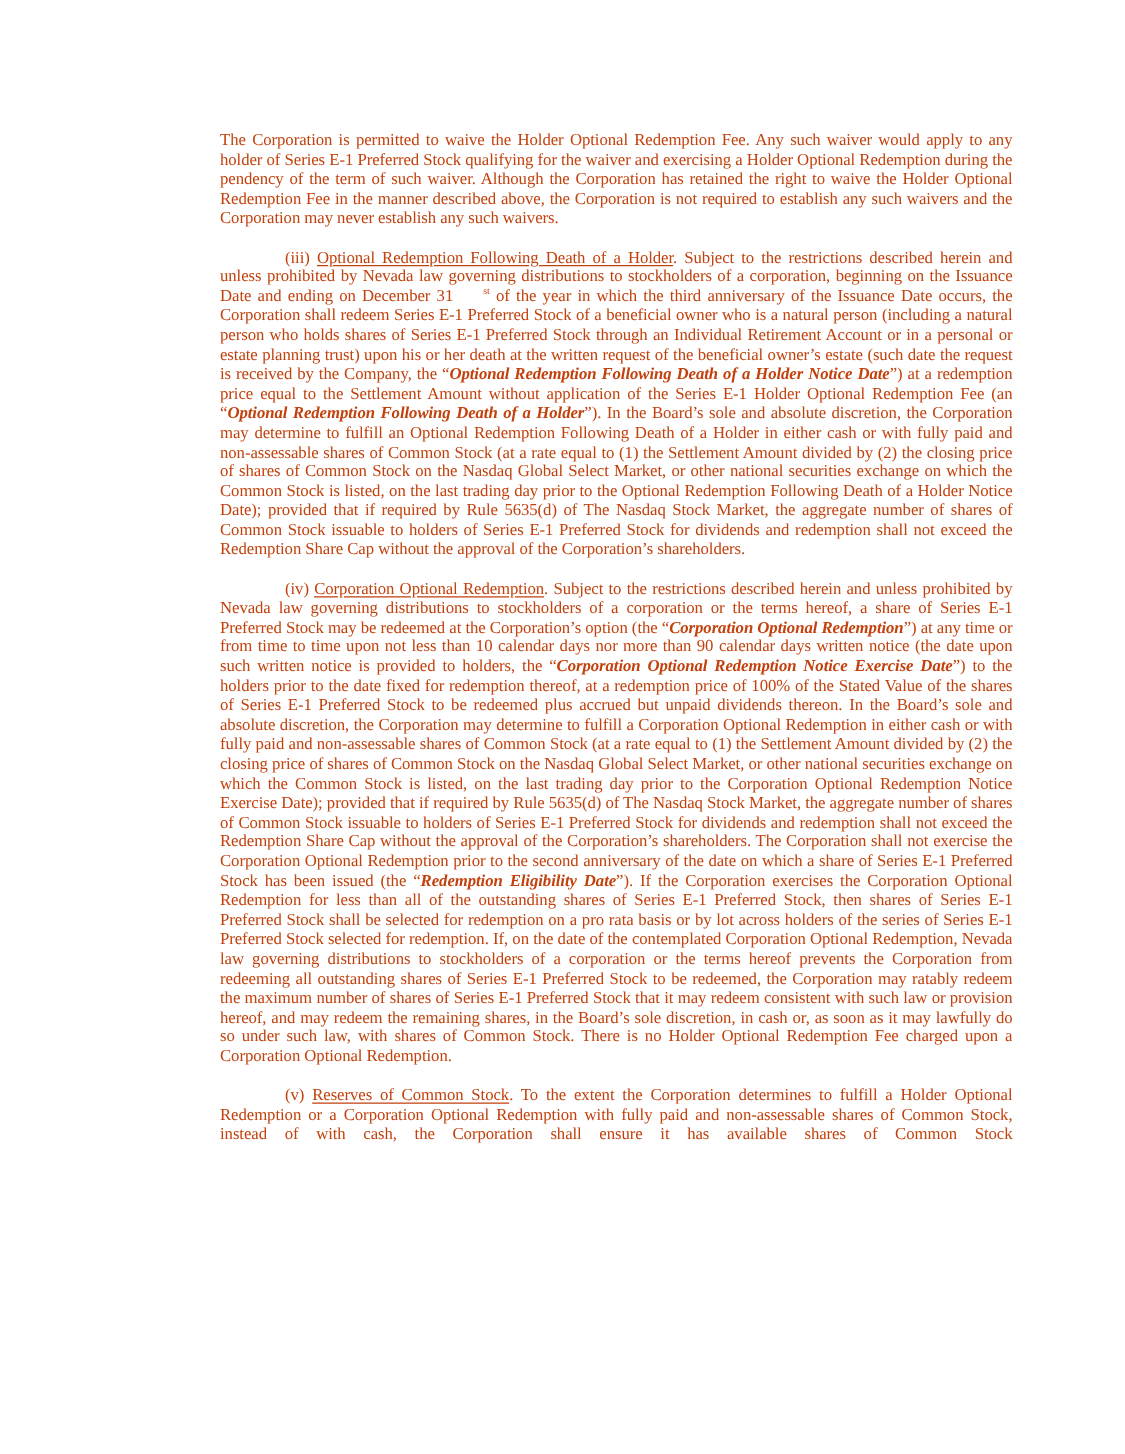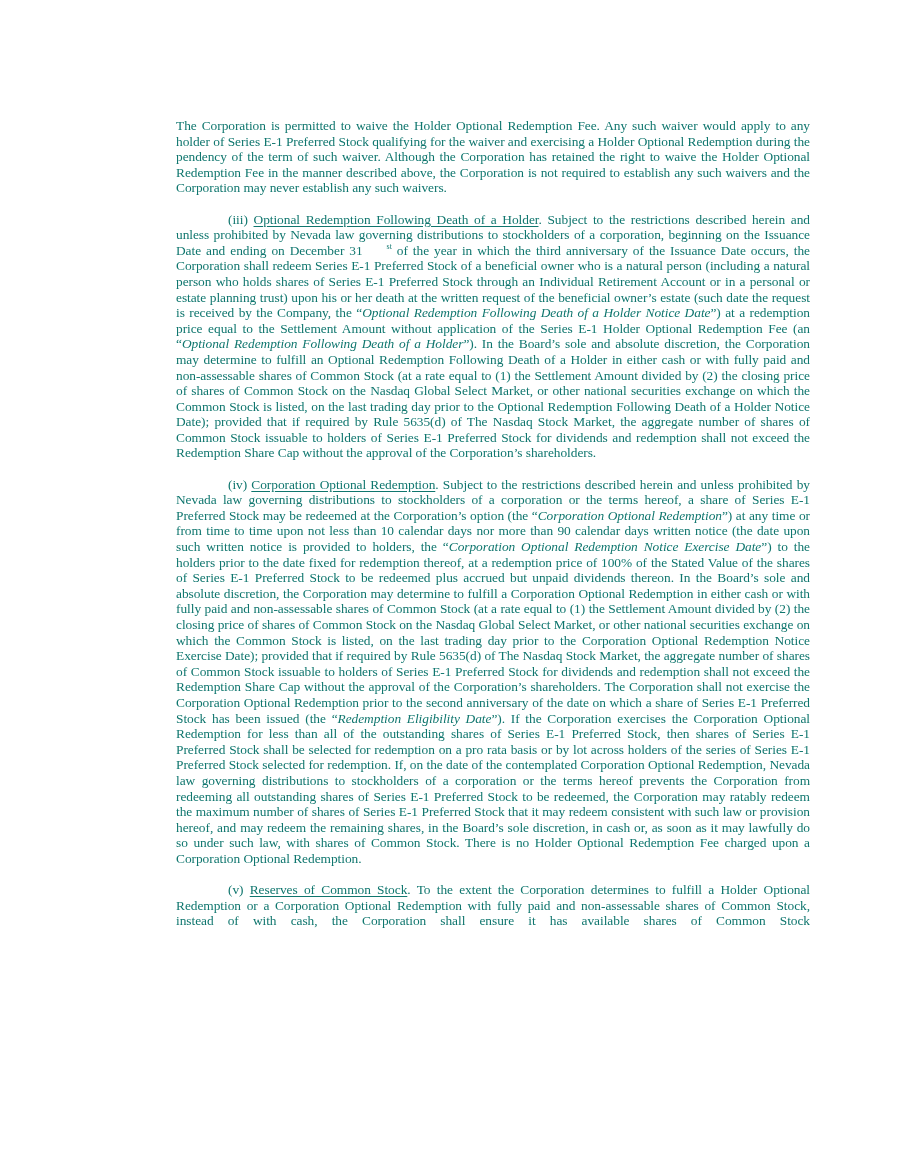--- a/index.html
+++ b/index.html
@@ -1,26 +1,26 @@
 <!DOCTYPE html>
 <html><head>
 <meta charset="utf-8">
 <style>
   html, body { margin:0; padding:0; background:#ffffff; }
   body { width:900px; height:1163px; position:relative; overflow:hidden; }
   .page {
-    position:absolute; left:176px; top:118px; width:634px;
+    position:absolute; left:176px; top:104px; width:634px;
     font-family: "Liberation Serif", "DejaVu Serif", serif;
-    font-size:13.4px; line-height:15.6px; color:#0f766e;
+    font-size:13.4px; line-height:15.6px; color:#c2410c;
     text-align:justify; letter-spacing:-0.05px;
   }
   .para { margin:0 0 15.6px 0; }
   .indent { text-indent:52px; }
   .u { text-decoration:underline; text-underline-offset:2px; }
-  .bi { font-weight:normal; font-style:italic; }
+  .bi { font-weight:bold; font-style:italic; }
   sup { font-size:8px; line-height:0; vertical-align:super;margin-left:24px; }
 </style>
 </head>
 <body>
 
 <div class="page">
   <p class="para"><span>The Corporation is permitted to waive the Holder Optional Redemption Fee. Any such waiver would apply to any holder of Series E-1 Preferred Stock qualifying for the waiver and exercising a Holder Optional Redemption during the pendency of the term of such waiver. Although the Corporation has retained the right to waive the Holder Optional Redemption Fee in the manner described above, the Corporation is not required to establish any such waivers and the Corporation may never establish any such waivers.</span></p>
   <p class="para indent"><span>(iii) </span><span class="u">Optional Redemption Following Death of a Holder</span><span>. Subject to the restrictions described herein and unless prohibited by Nevada law governing distributions to stockholders of a corporation, beginning on the Issuance Date and ending on December 31</span><sup>st</sup><span> of the year in which the third anniversary of the Issuance Date occurs, the Corporation shall redeem Series E-1 Preferred Stock of a beneficial owner who is a natural person (including a natural person who holds shares of Series E-1 Preferred Stock through an Individual Retirement Account or in a personal or estate planning trust) upon his or her death at the written request of the beneficial owner’s estate (such date the request is received by the Company, the “</span><span class="bi">Optional Redemption Following Death of a Holder Notice Date</span><span>”) at a redemption price equal to the Settlement Amount without application of the Series E-1 Holder Optional Redemption Fee (an “</span><span class="bi">Optional Redemption Following Death of a Holder</span><span>”). In the Board’s sole and absolute discretion, the Corporation may determine to fulfill an Optional Redemption Following Death of a Holder in either cash or with fully paid and non-assessable shares of Common Stock (at a rate equal to (1) the Settlement Amount divided by (2) the closing price of shares of Common Stock on the Nasdaq Global Select Market, or other national securities exchange on which the Common Stock is listed, on the last trading day prior to the Optional Redemption Following Death of a Holder Notice Date); provided that if required by Rule 5635(d) of The Nasdaq Stock Market, the aggregate number of shares of Common Stock issuable to holders of Series E-1 Preferred Stock for dividends and redemption shall not exceed the Redemption Share Cap without the approval of the Corporation’s shareholders.</span></p>
   <p class="para indent"><span>(iv) </span><span class="u">Corporation Optional Redemption</span><span>. Subject to the restrictions described herein and unless prohibited by Nevada law governing distributions to stockholders of a corporation or the terms hereof, a share of Series E-1 Preferred Stock may be redeemed at the Corporation’s option (the “</span><span class="bi">Corporation Optional Redemption</span><span>”) at any time or from time to time upon not less than 10 calendar days nor more than 90 calendar days written notice (the date upon such written notice is provided to holders, the “</span><span class="bi">Corporation Optional Redemption Notice Exercise Date</span><span>”) to the holders prior to the date fixed for redemption thereof, at a redemption price of 100% of the Stated Value of the shares of Series E-1 Preferred Stock to be redeemed plus accrued but unpaid dividends thereon. In the Board’s sole and absolute discretion, the Corporation may determine to fulfill a Corporation Optional Redemption in either cash or with fully paid and non-assessable shares of Common Stock (at a rate equal to (1) the Settlement Amount divided by (2) the closing price of shares of Common Stock on the Nasdaq Global Select Market, or other national securities exchange on which the Common Stock is listed, on the last trading day prior to the Corporation Optional Redemption Notice Exercise Date); provided that if required by Rule 5635(d) of The Nasdaq Stock Market, the aggregate number of shares of Common Stock issuable to holders of Series E-1 Preferred Stock for dividends and redemption shall not exceed the Redemption Share Cap without the approval of the Corporation’s shareholders. The Corporation shall not exercise the Corporation Optional Redemption prior to the second anniversary of the date on which a share of Series E-1 Preferred Stock has been issued (the “</span><span class="bi">Redemption Eligibility Date</span><span>”). If the Corporation exercises the Corporation Optional Redemption for less than all of the outstanding shares of Series E-1 Preferred Stock, then shares of Series E-1 Preferred Stock shall be selected for redemption on a pro rata basis or by lot across holders of the series of Series E-1 Preferred Stock selected for redemption. If, on the date of the contemplated Corporation Optional Redemption, Nevada law governing distributions to stockholders of a corporation or the terms hereof prevents the Corporation from redeeming all outstanding shares of Series E-1 Preferred Stock to be redeemed, the Corporation may ratably redeem the maximum number of shares of Series E-1 Preferred Stock that it may redeem consistent with such law or provision hereof, and may redeem the remaining shares, in the Board’s sole discretion, in cash or, as soon as it may lawfully do so under such law, with shares of Common Stock. There is no Holder Optional Redemption Fee charged upon a Corporation Optional Redemption.</span></p>
   <p class="para indent" style="text-align-last:justify"><span>(v) </span><span class="u">Reserves of Common Stock</span><span>. To the extent the Corporation determines to fulfill a Holder Optional Redemption or a Corporation Optional Redemption with fully paid and non-assessable shares of Common Stock, instead of with cash, the Corporation shall ensure it has available shares of Common Stock</span></p>

